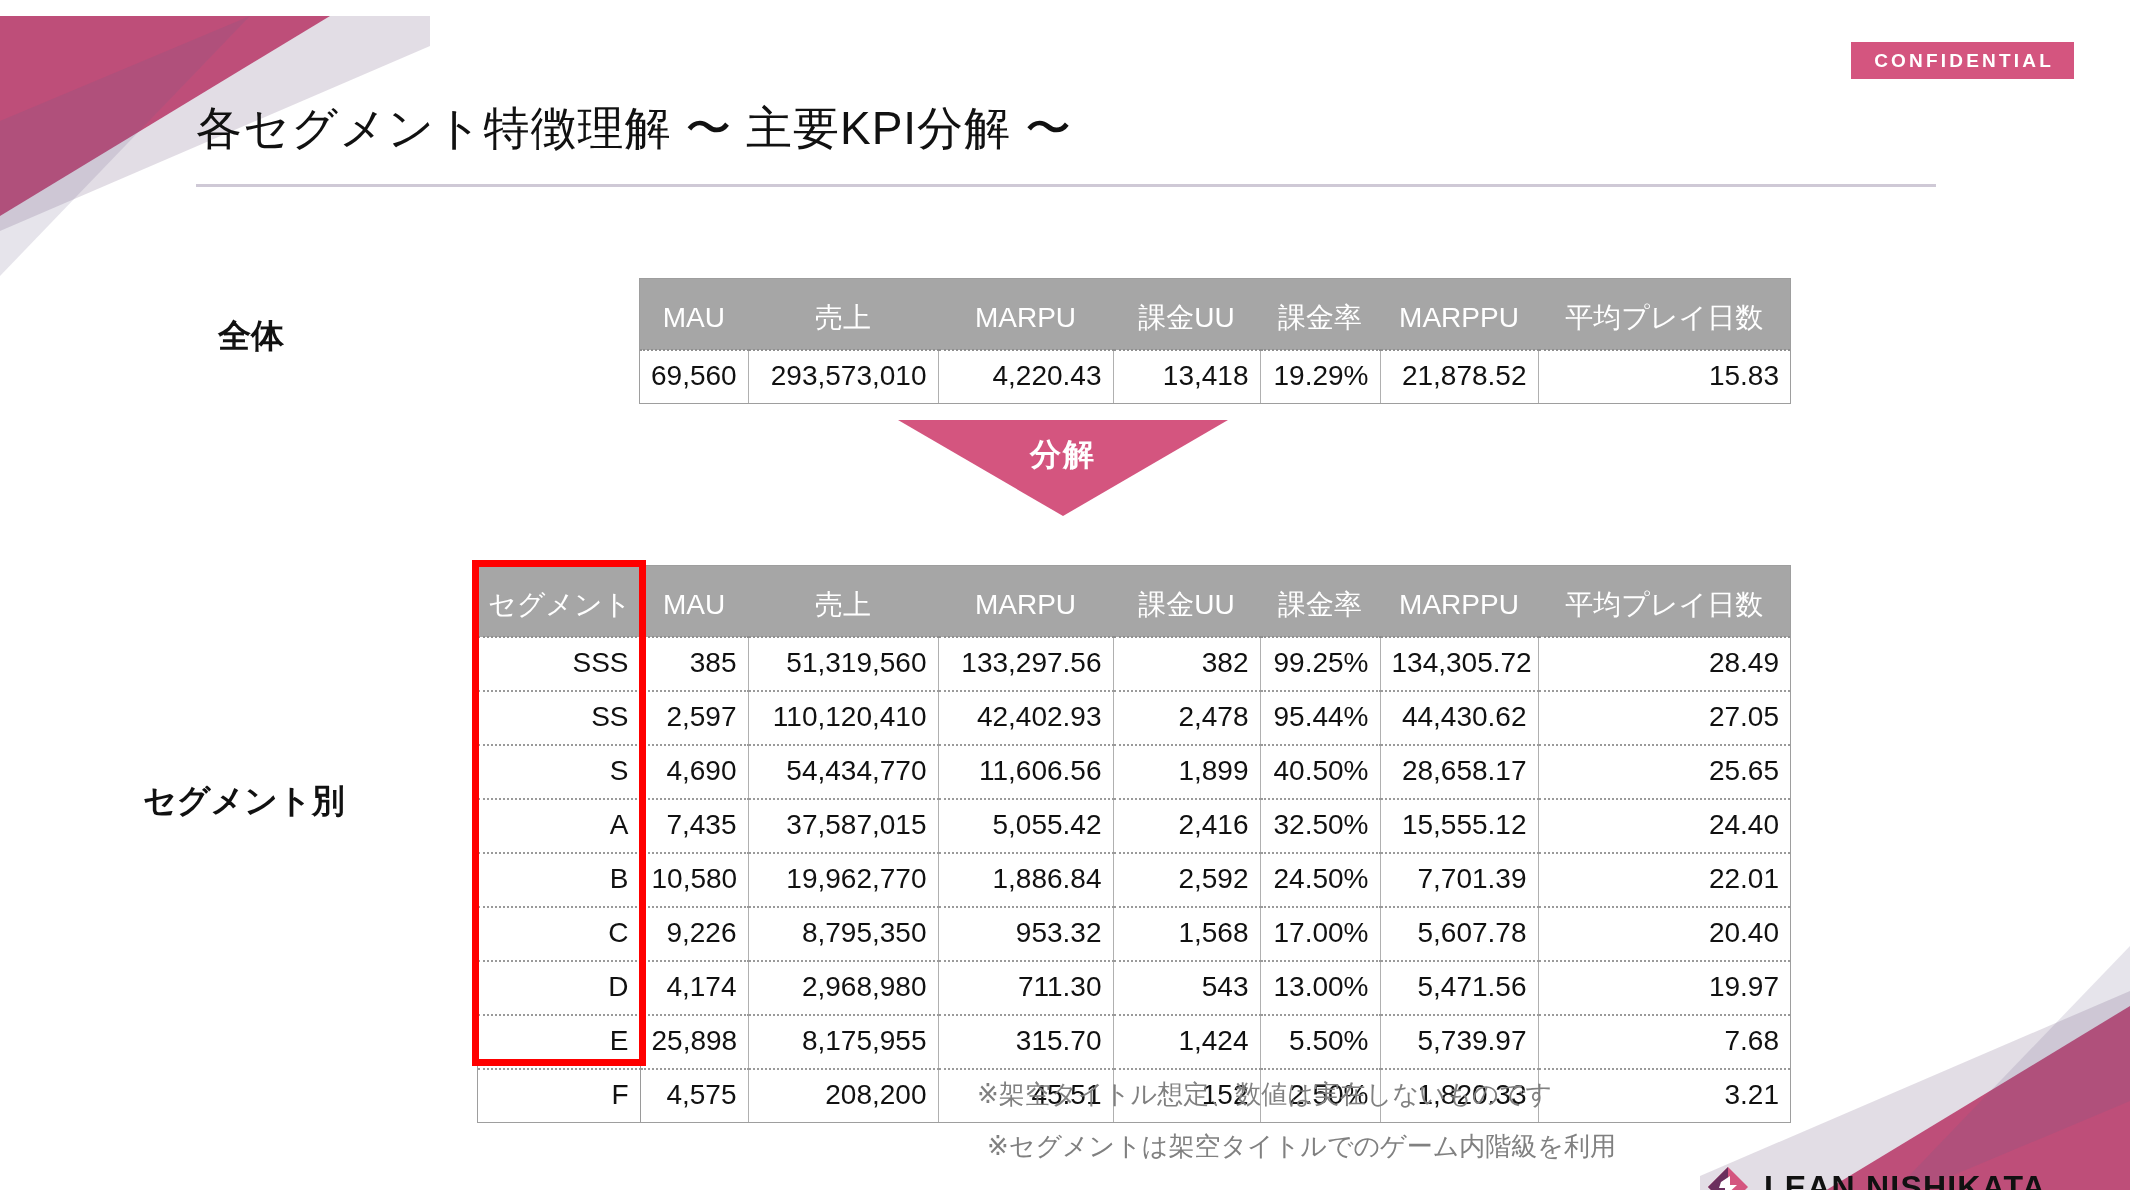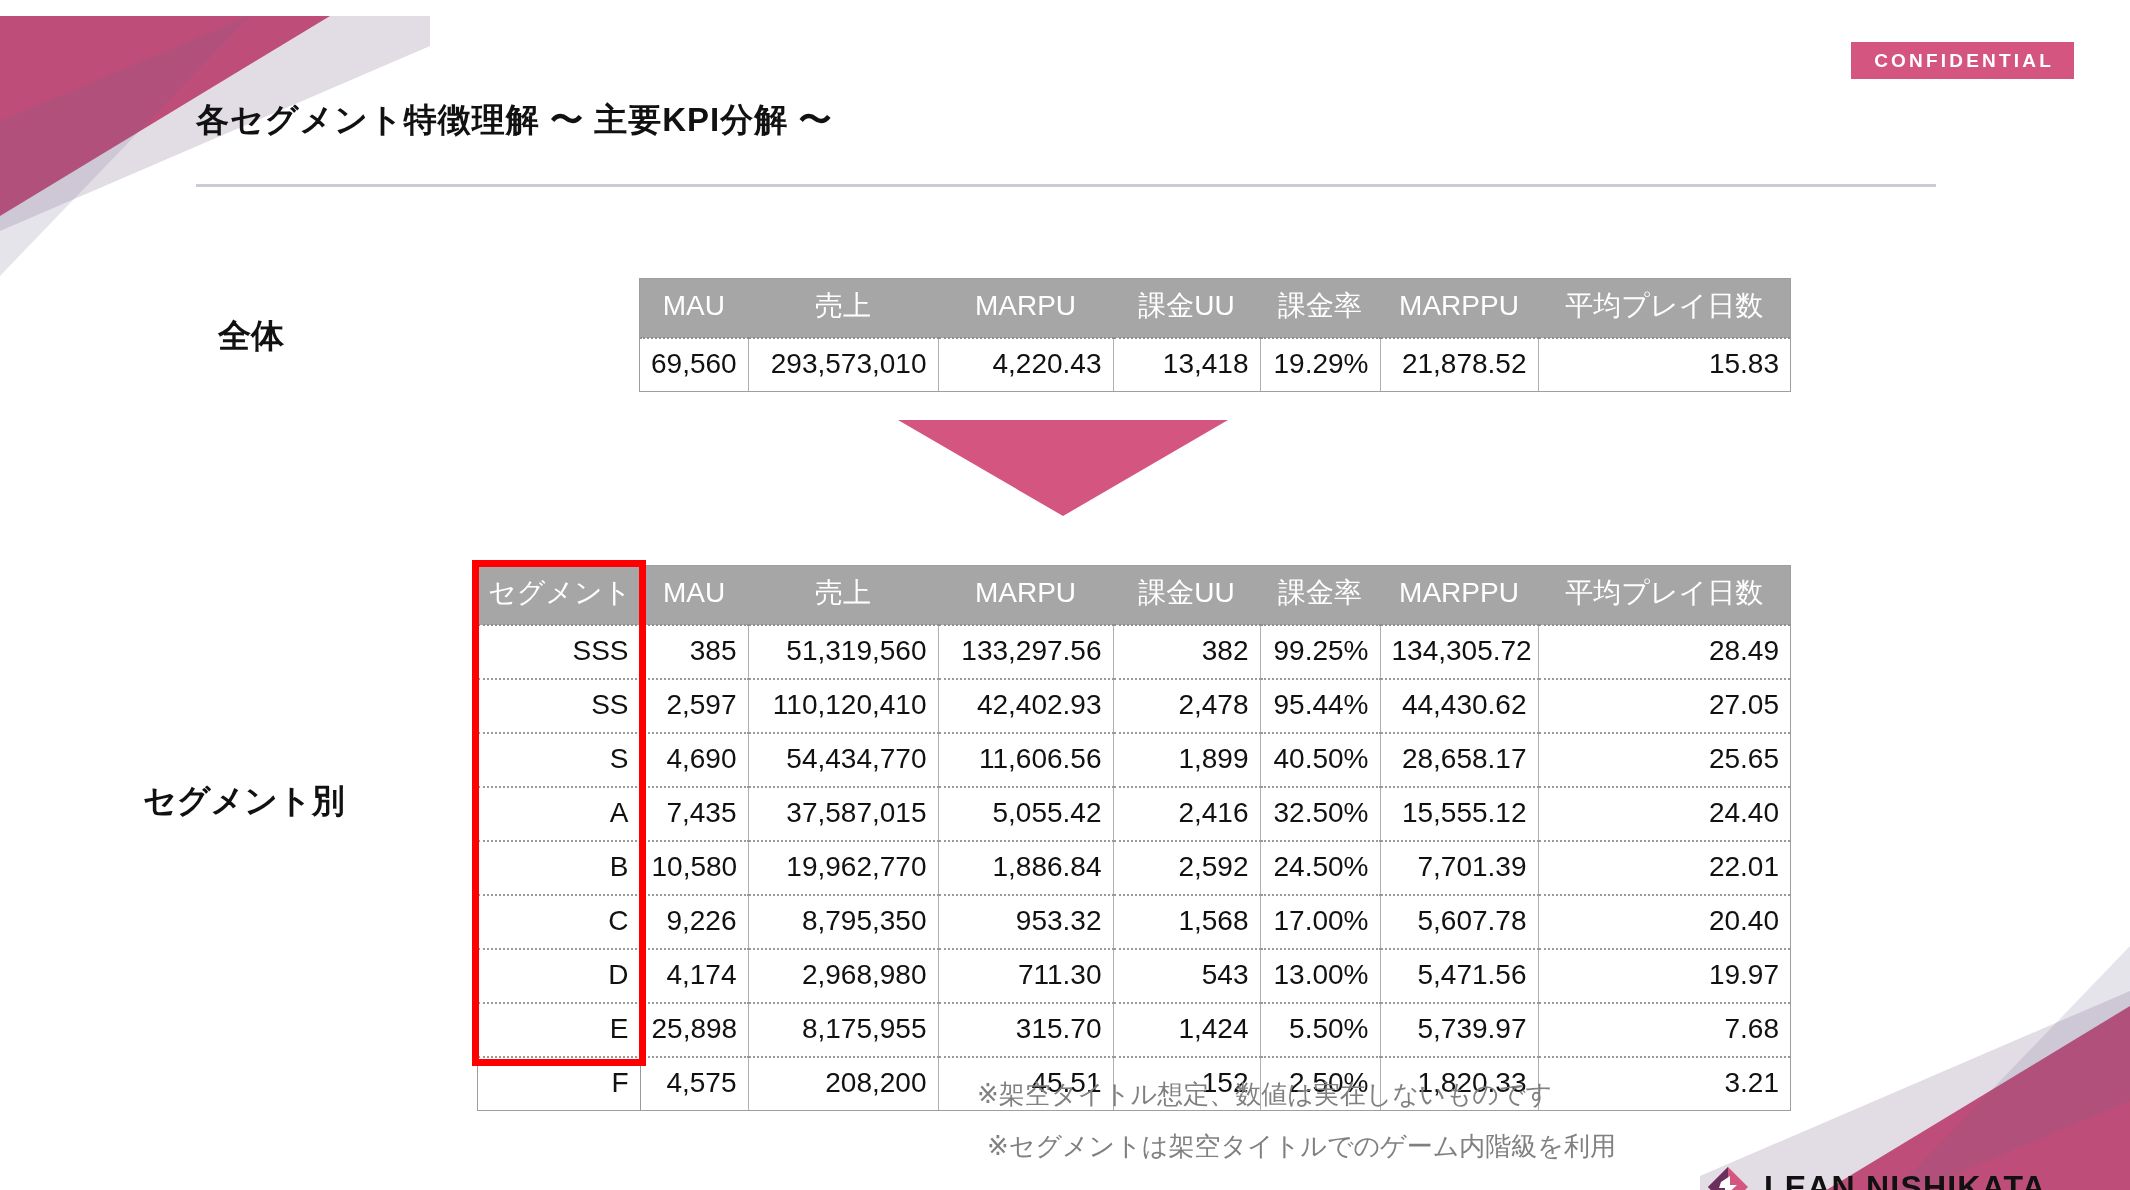--- a/index.html
+++ b/index.html
@@ -32,22 +32,22 @@
     font-weight: bold;
     letter-spacing: 3.2px;
     padding: 9px 20px 9px 23px;
     line-height: 1;
   }
 
   
   #page-title {
     position: absolute;
     left: 196px; top: 82px;
-    font-size: 33px;
-    font-weight: bold;
+    font-size: 46px;
+    font-weight: normal;
     color: #111111;
     letter-spacing: 1px;
     white-space: nowrap;
   }
   #title-rule {
     position: absolute;
     left: 196px; top: 168px;
     width: 1740px; height: 3px;
     background: #cfc9d6;
   }
@@ -72,21 +72,21 @@
     color: #111111;
     background: #ffffff;
     box-shadow: 0 0 0 1px #9e9e9e;
   }
   .kpi-table th {
     background: #a6a6a6;
     color: #ffffff;
     font-weight: normal;
     font-size: 28px;
     text-align: center;
-    padding: 8px 10px 12px 10px;
+    padding: 20px 10px 12px 10px;
     border-right: 1px solid #a6a6a6;
     white-space: nowrap;
   }
   .kpi-table th:last-child { border-right: none; }
   .kpi-table td {
     text-align: right;
     padding: 9px 11px 11px 11px;
     border-right: 1px solid #b0b0b0;
     border-top: 2px dotted #9a9a9a;
     white-space: nowrap;
@@ -349,20 +349,21 @@
           <td>1,820.33</td>
           <td>3.21</td>
         </tr>
       </tbody>
   </table>
 
   <div id="seg-highlight"></div>
 
   <div id="decompose-arrow">
     <div class="tri"></div>
+    <div class="tri-label">分解</div>
   </div>
 
   <div class="footnote" id="footnote-1">※架空タイトル想定、数値は実在しないものです</div>
   <div class="footnote" id="footnote-2">※セグメントは架空タイトルでのゲーム内階級を利用</div>
 
   <div id="logo">
     <svg width="46" height="46" viewBox="0 0 46 46">
       <polygon points="23,3 43,23 23,43 3,23" fill="#d4557f"></polygon>
       <polygon points="23,3 23,43 3,23" fill="#6b2f5e"></polygon>
       <polygon points="16,18 25,12 25,21 32,21 20,32 20,24 14,24" fill="#ffffff"></polygon>

